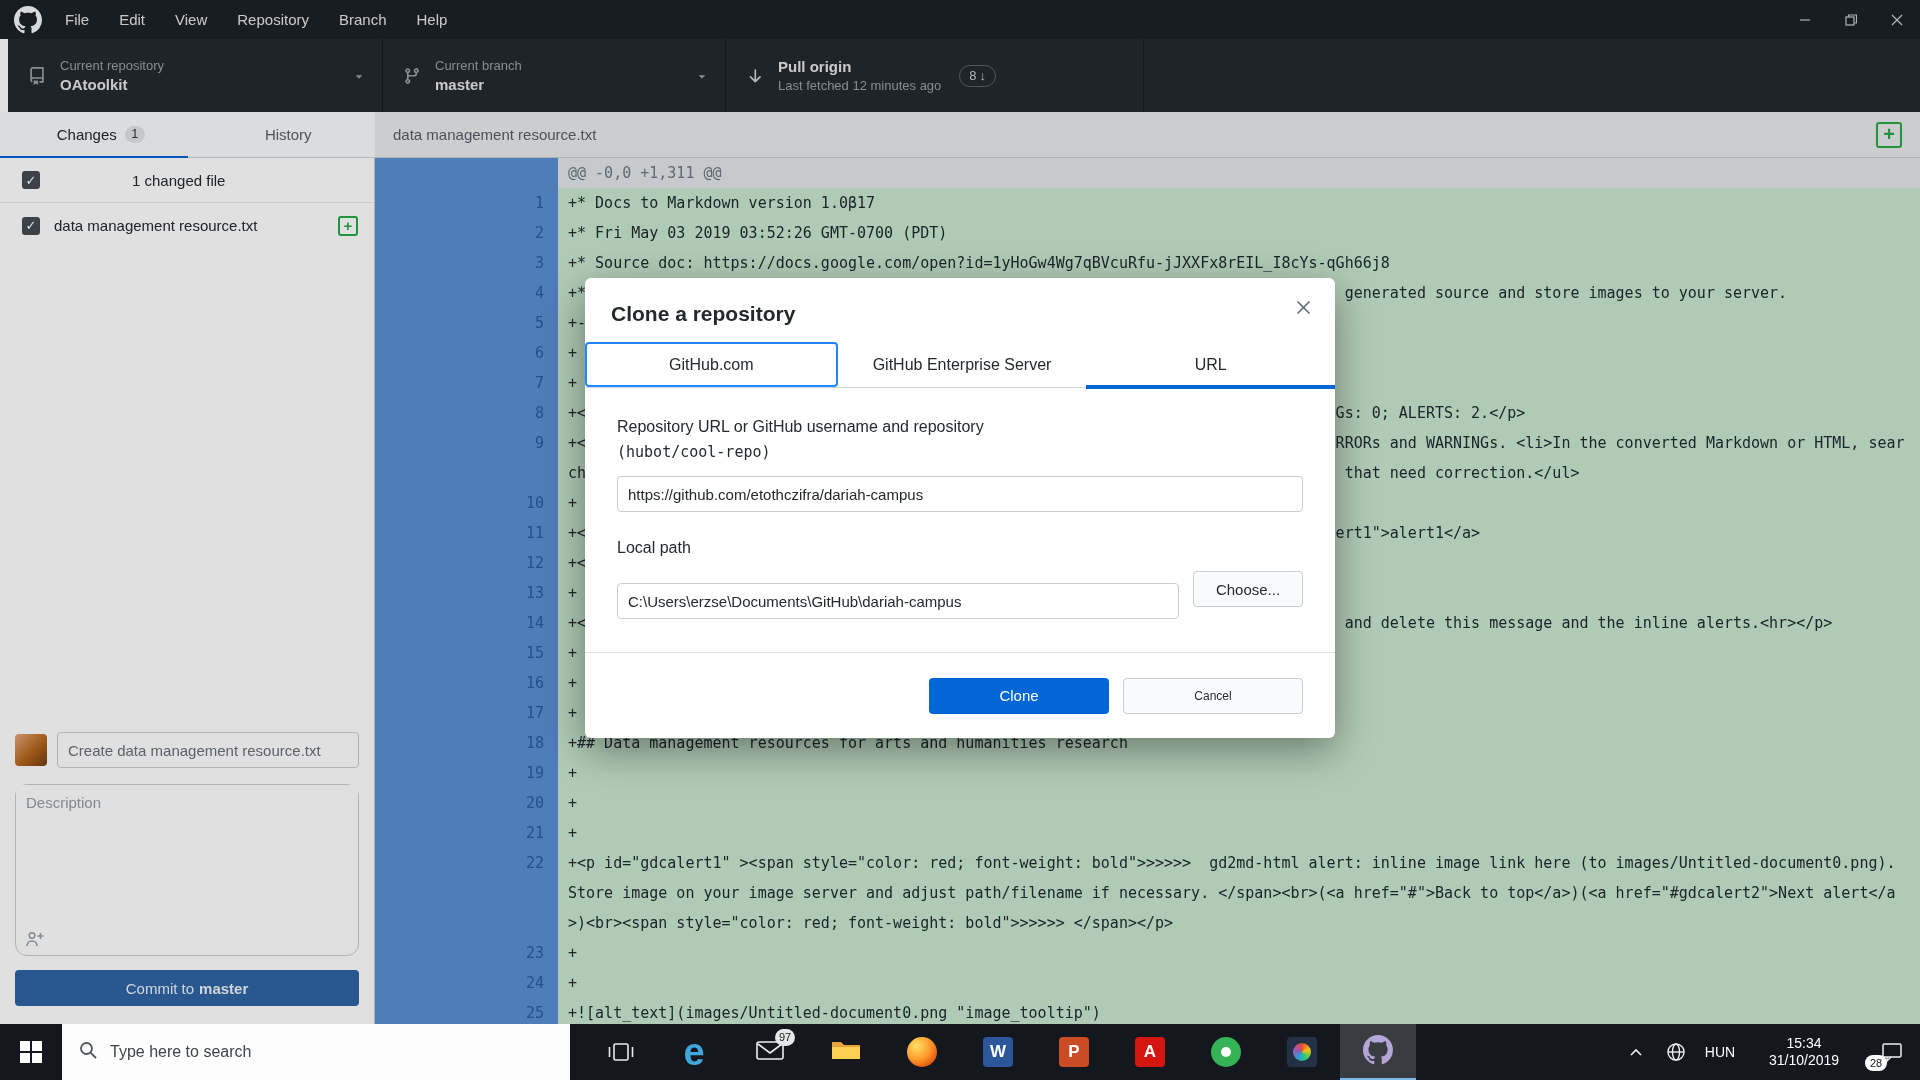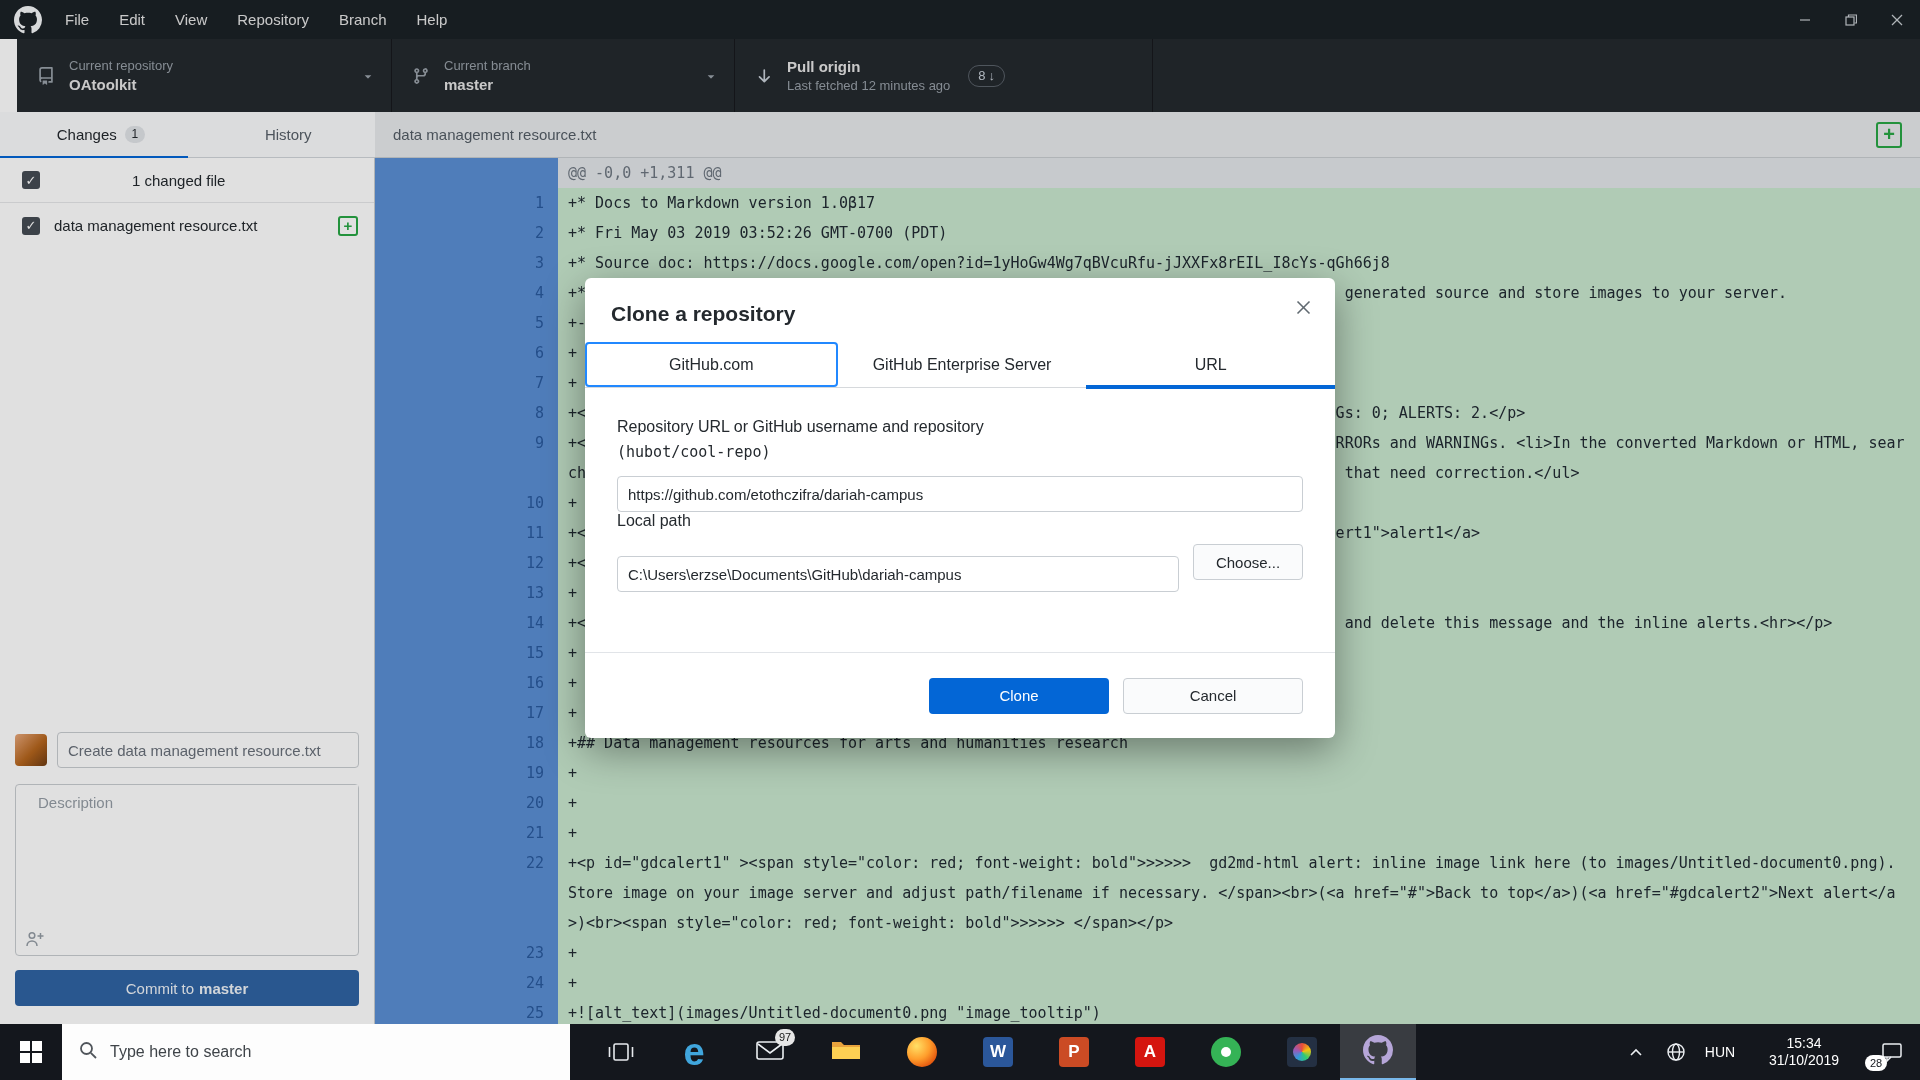--- a/index.html
+++ b/index.html
@@ -10,21 +10,21 @@
 
   
   .titlebar { position:absolute; top:0; left:0; right:0; height:39px; background:#1b2126; display:flex; align-items:center; color:#e5e5e5; z-index:10; }
   .octomark { margin:0 8px 0 14px; display:flex; }
   .menu { display:flex; height:39px; align-items:center; }
   .menu-item { padding:0 15px; font-size:15px; line-height:39px; }
   .win-controls { margin-left:auto; display:flex; }
   .win-btn { width:46px; height:39px; display:flex; align-items:center; justify-content:center; }
 
   
-  .toolbar { position:absolute; top:39px; left:17px; right:0; height:73px; background:#24292e; display:flex; z-index:10; }
+  .toolbar { position:absolute; top:39px; left:8px; right:0; height:73px; background:#24292e; display:flex; z-index:10; }
   .tb-sec { display:flex; align-items:center; padding:0 16px 0 20px; border-right:1px solid #17191d; }
   .tb-sec.repo { width:375px; }
   .tb-sec.branch { width:343px; }
   .tb-sec.pull { width:418px; }
   .tb-icon { margin-right:14px; display:flex; }
   .tb-text .lbl { font-size:13px; color:#98a0a8; }
   .tb-text .val { font-size:15px; color:#e5e5e5; font-weight:bold; margin-top:3px; }
   .chev { margin-left:auto; display:flex; }
   .pull-badge { margin-left:18px; border:1px solid #5a626a; border-radius:11px; height:22px; padding:0 9px; display:flex; align-items:center; gap:3px; color:#c8d0d8; font-size:13px; }
 
@@ -45,21 +45,21 @@
   .file-summary .txt { margin-left:92px; }
   .file-row { height:45px; flex:none; display:flex; align-items:center; padding:0 16px 0 22px; font-size:15px; color:#24292e; }
   .file-row .name { margin-left:14px; }
   .file-row .plusbox { margin-left:auto; }
   .checkbox { width:18px; height:18px; flex:none; background:#454c54; border-radius:3px; color:#fff; font-size:13px; display:flex; align-items:center; justify-content:center; }
   .commit-form { margin-top:auto; padding:14px 15px 18px; display:flex; flex-direction:column; }
   .cf-row1 { display:flex; align-items:center; }
   .avatar { width:32px; height:32px; flex:none; border-radius:4px; background:linear-gradient(135deg,#e8a87c 0%,#b5651d 55%,#6f3d14 100%); }
   .summary-input { flex:1; margin-left:10px; height:36px; border:1px solid #c9cdd1; border-radius:4px; padding:0 10px; font-size:15px; color:#24292e; background:#fff; outline:none; }
   .summary-input::placeholder { color:#69707a; opacity:1; }
-  .desc-box { margin-top:16px; height:172px; border:1px solid #c9cdd1; border-radius:4px; position:relative; background:#fff;padding-left:12px; }
+  .desc-box { margin-top:16px; height:172px; border:1px solid #c9cdd1; border-radius:12px; position:relative; background:#fff; }
   .desc-box textarea { width:100%; height:140px; border:none; resize:none; padding:9px 10px; font-size:15px; font-family:"Liberation Sans",sans-serif; outline:none; color:#24292e; }
   .desc-box textarea::placeholder { color:#959da5; opacity:1; }
   .coauthor { position:absolute; left:10px; bottom:8px; display:flex; }
   .commit-btn { margin-top:14px; height:36px; background:#2f63a3; border:none; border-radius:4px; color:rgba(255,255,255,0.92); font-size:15px; display:flex; align-items:center; justify-content:center; gap:5px; }
   .commit-btn .b { font-weight:bold; }
 
   
   .diff { position:absolute; top:158px; left:375px; right:0; bottom:56px; overflow:hidden; background:var(--diff-add-bg); font-family:"DejaVu Sans Mono",monospace; font-size:15px; line-height:30px; z-index:10; }
   .drow { display:flex; align-items:stretch; }
   .g1 { width:97px; flex:none; background:var(--gutter-blue); }
@@ -75,27 +75,27 @@
   .m-title { font-size:21px; font-weight:bold; color:#24292e; padding:24px 26px 16px; }
   .m-close { position:absolute; top:22px; right:24px; display:flex; }
   .m-tabs { display:flex; height:46px; border-bottom:1px solid #d6d9dc; }
   .m-tab { flex:1; display:flex; align-items:center; justify-content:center; font-size:16px; color:#24292e; position:relative; }
   .m-tab.focus { border:2px solid #2188ff; border-radius:4px; }
   .m-tab.sel::after { content:""; position:absolute; left:0; right:0; bottom:-2px; height:4px; background:var(--accent); }
   .m-body { padding:30px 32px 0; }
   .m-label { font-size:16px; color:#24292e; }
   .m-hint { font-family:"DejaVu Sans Mono",monospace; font-size:15px; margin-top:7px; color:#24292e; }
   .m-input { width:100%; height:36px; border:1px solid #c9ced3; border-radius:4px; padding:0 10px; font-size:15px; color:#24292e; margin-top:15px; outline:none; background:#fff; }
-  .m-label2 { }
+  .m-label2 { margin-top:27px; }
   .path-row { display:flex; margin-top:14px; }
   .path-row .m-input { margin-top:12px; flex:1; width:auto; }
   .choose-btn { width:110px; margin-left:14px; height:36px; background:#fafbfc; border:1px solid #c9ced3; border-radius:4px; font-size:15px; color:#24292e; }
   .m-foot { position:absolute; left:0; right:0; bottom:0; height:86px; border-top:1px solid #e1e4e8; display:flex; align-items:center; justify-content:flex-end; padding:0 32px; gap:14px; }
   .btn-primary { width:180px; height:36px; background:var(--accent); color:#fff; border:none; border-radius:4px; font-size:15px; }
-  .btn-secondary { width:180px; height:36px; background:#fafbfc; border:1px solid #c9ced3; border-radius:4px; font-size:15px; color:#24292e; }
+  .btn-secondary { width:180px; height:36px; background:#fafbfc; border:1px solid #c9ced3; border-radius:4px; font-size:12px; color:#24292e; }
 
   
   .taskbar { position:absolute; left:0; right:0; bottom:0; height:56px; background:#14171d; z-index:70; display:flex; align-items:center; }
   .tb-start { width:62px; height:56px; flex:none; display:flex; align-items:center; justify-content:center; }
   .tb-search { width:508px; height:56px; flex:none; background:#fdfdfd; display:flex; align-items:center; padding-left:16px; gap:12px; }
   .tb-search input { border:none; outline:none; background:transparent; font-size:16px; color:#35393e; width:380px; font-family:"Liberation Sans",sans-serif; }
   .tb-search input::placeholder { color:#3f4449; opacity:1; }
   .tb-taskview { width:70px; margin-left:16px; height:56px; flex:none; display:flex; align-items:center; justify-content:center; }
   .tb-app { width:76px; height:56px; flex:none; display:flex; align-items:center; justify-content:center; position:relative; }
   .tb-app.active { background:rgba(255,255,255,0.16); box-shadow:inset 0 -2px 0 #79b8ea; }

